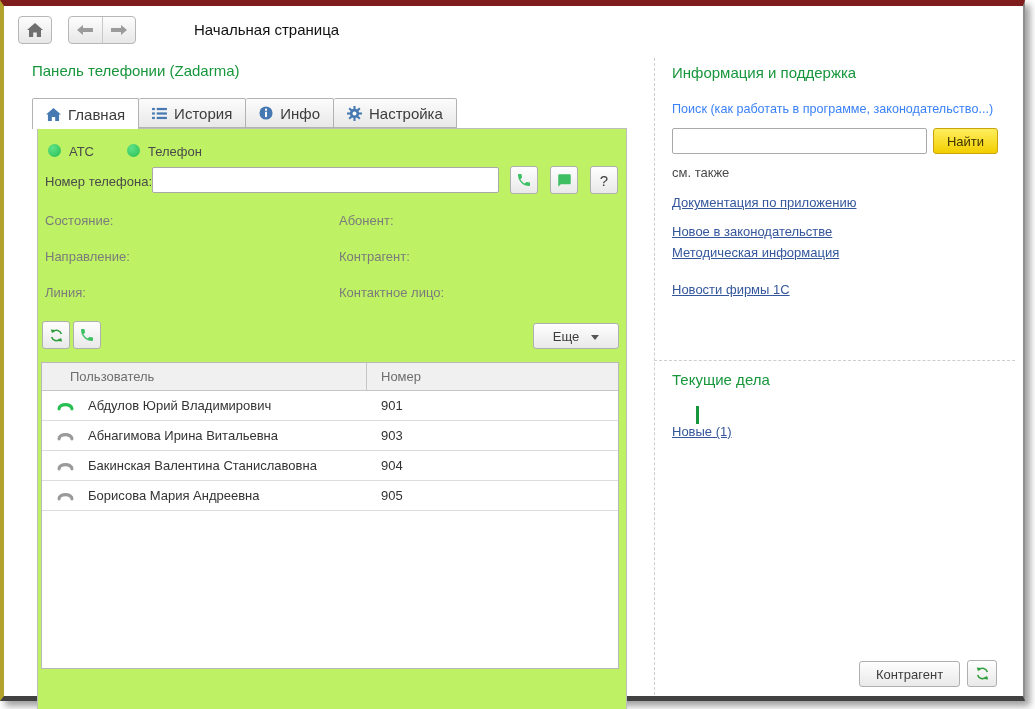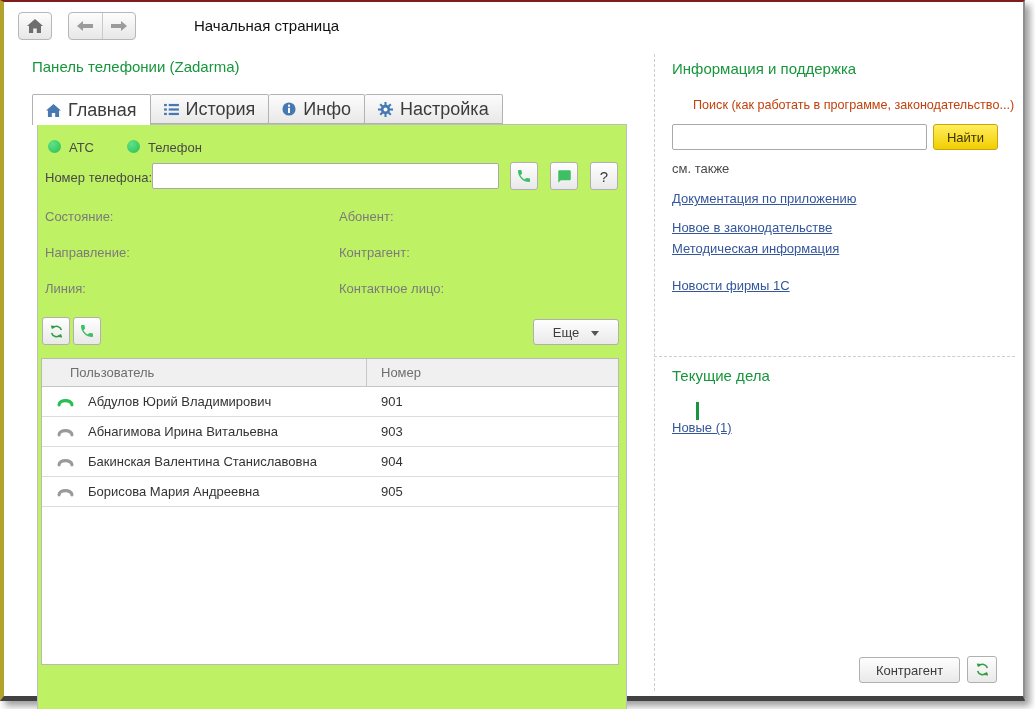--- a/index.html
+++ b/index.html
@@ -4,21 +4,21 @@
 <style>
   * { box-sizing: border-box; }
   html,body { margin:0; padding:0; }
   body {
     width:1035px; height:709px; position:relative; background:#fff;
     font-family:"Liberation Sans", sans-serif; font-size:13px; color:#333;
     overflow:hidden;
   }
   .window {
     position:absolute; left:0; top:0; width:1025px; height:701px; background:#fff;
-    border-top:2px solid #7f1d1d; border-left:4px solid var(--frame-yellow,#b3a22c);
+    border-top:6px solid #7f1d1d; border-left:4px solid var(--frame-yellow,#b3a22c);
     border-right:2px solid #8f8f8f; border-bottom:5px solid #414141;
     box-shadow:5px 5px 7px rgba(0,0,0,.38);
   }
   
   .tb-btn {
     position:absolute; height:28px; border:1px solid #b7b7b7; border-radius:4px;
     background:linear-gradient(#fdfdfd,#e7e7e7); display:flex; align-items:center; justify-content:center;
     cursor:pointer; padding:0;
   }
   .home-btn { left:14px; top:10px; width:34px; }
@@ -26,21 +26,21 @@
   .nav-half { flex:1; display:flex; align-items:center; justify-content:center; height:100%; }
   .nav-half + .nav-half { border-left:1px solid #c9c9c9; }
   .page-title { position:absolute; left:190px; top:15px; font-size:15px; color:#111; }
 
   
   .panel-title { position:absolute; left:28px; top:56px; font-size:15px; color:var(--accent-green,#17963C); }
   .tabbar { position:absolute; left:28px; top:92px; display:flex; z-index:3; }
   .tab {
     height:30px; padding:0 13px; display:flex; align-items:center; gap:7px;
     border:1px solid #b2b2b2; border-left-width:0; background:linear-gradient(#fcfcfc,#e8e8e8);
-    font-size:18px; color:#3c3c3c; cursor:pointer; border-radius:2px 2px 0 0;
+    font-size:15px; color:#3c3c3c; cursor:pointer; border-radius:2px 2px 0 0;
   }
   .tab:first-child { border-left-width:1px; }
   .tab.active { background:#fff; height:31px; border-bottom:0; position:relative; z-index:4; }
   .groupbox {
     position:absolute; left:33px; top:122px; width:590px; height:643px;
     border:1px solid #bdbdbd; background:#bef264;
   }
   .status-dot { position:absolute; width:13px; height:13px; border-radius:50%;
     background:radial-gradient(circle at 35% 30%, #5fe288, var(--status-green,#27BE52)); }
   .status-label { position:absolute; color:#4a4a4a; }
@@ -76,21 +76,21 @@
   .row-ico { position:absolute; left:15px; top:50%; transform:translateY(-50%); display:flex; }
   .row-ico svg path { stroke:#9a9a9a; }
   .row-ico.available svg path { stroke:var(--status-green,#27BE52); }
 
   
   .vdash { position:absolute; left:650px; top:52px; height:637px; border-left:1px dashed #cdcdcd; }
   .hdash { position:absolute; left:650px; top:354px; width:361px; border-top:1px dashed #cdcdcd; }
 
   
   .support-title { position:absolute; left:668px; top:58px; font-size:15px; color:var(--accent-green,#17963C); }
-  .search-label { position:absolute; left:668px; top:96px; color:#c2410c; font-size:12.6px;margin-left:21px; }
+  .search-label { position:absolute; left:668px; top:96px; color:#3b82f6; font-size:12.6px; }
   .find-btn {
     position:absolute; left:929px; top:122px; width:65px; height:26px;
     border:1px solid #c9a50a; border-radius:3px; background:linear-gradient(#ffee5e,var(--find-yellow,#f2ce00));
     font:13px "Liberation Sans",sans-serif; color:#3d3300; cursor:pointer;
   }
   .see-also { position:absolute; left:668px; top:159px; color:#4a4a4a; }
   .rlink { position:absolute; left:668px; color:var(--link-blue,#34569B); text-decoration:underline; cursor:pointer; }
   .todo-title { position:absolute; left:668px; top:365px; font-size:15px; color:var(--accent-green,#17963C); }
   .todo-item { position:absolute; left:668px; top:400px; display:flex; align-items:center;flex-direction:column; }
   .todo-bar { width:3px; height:18px; background:var(--accent-green,#17963C); margin-right:9px; }

